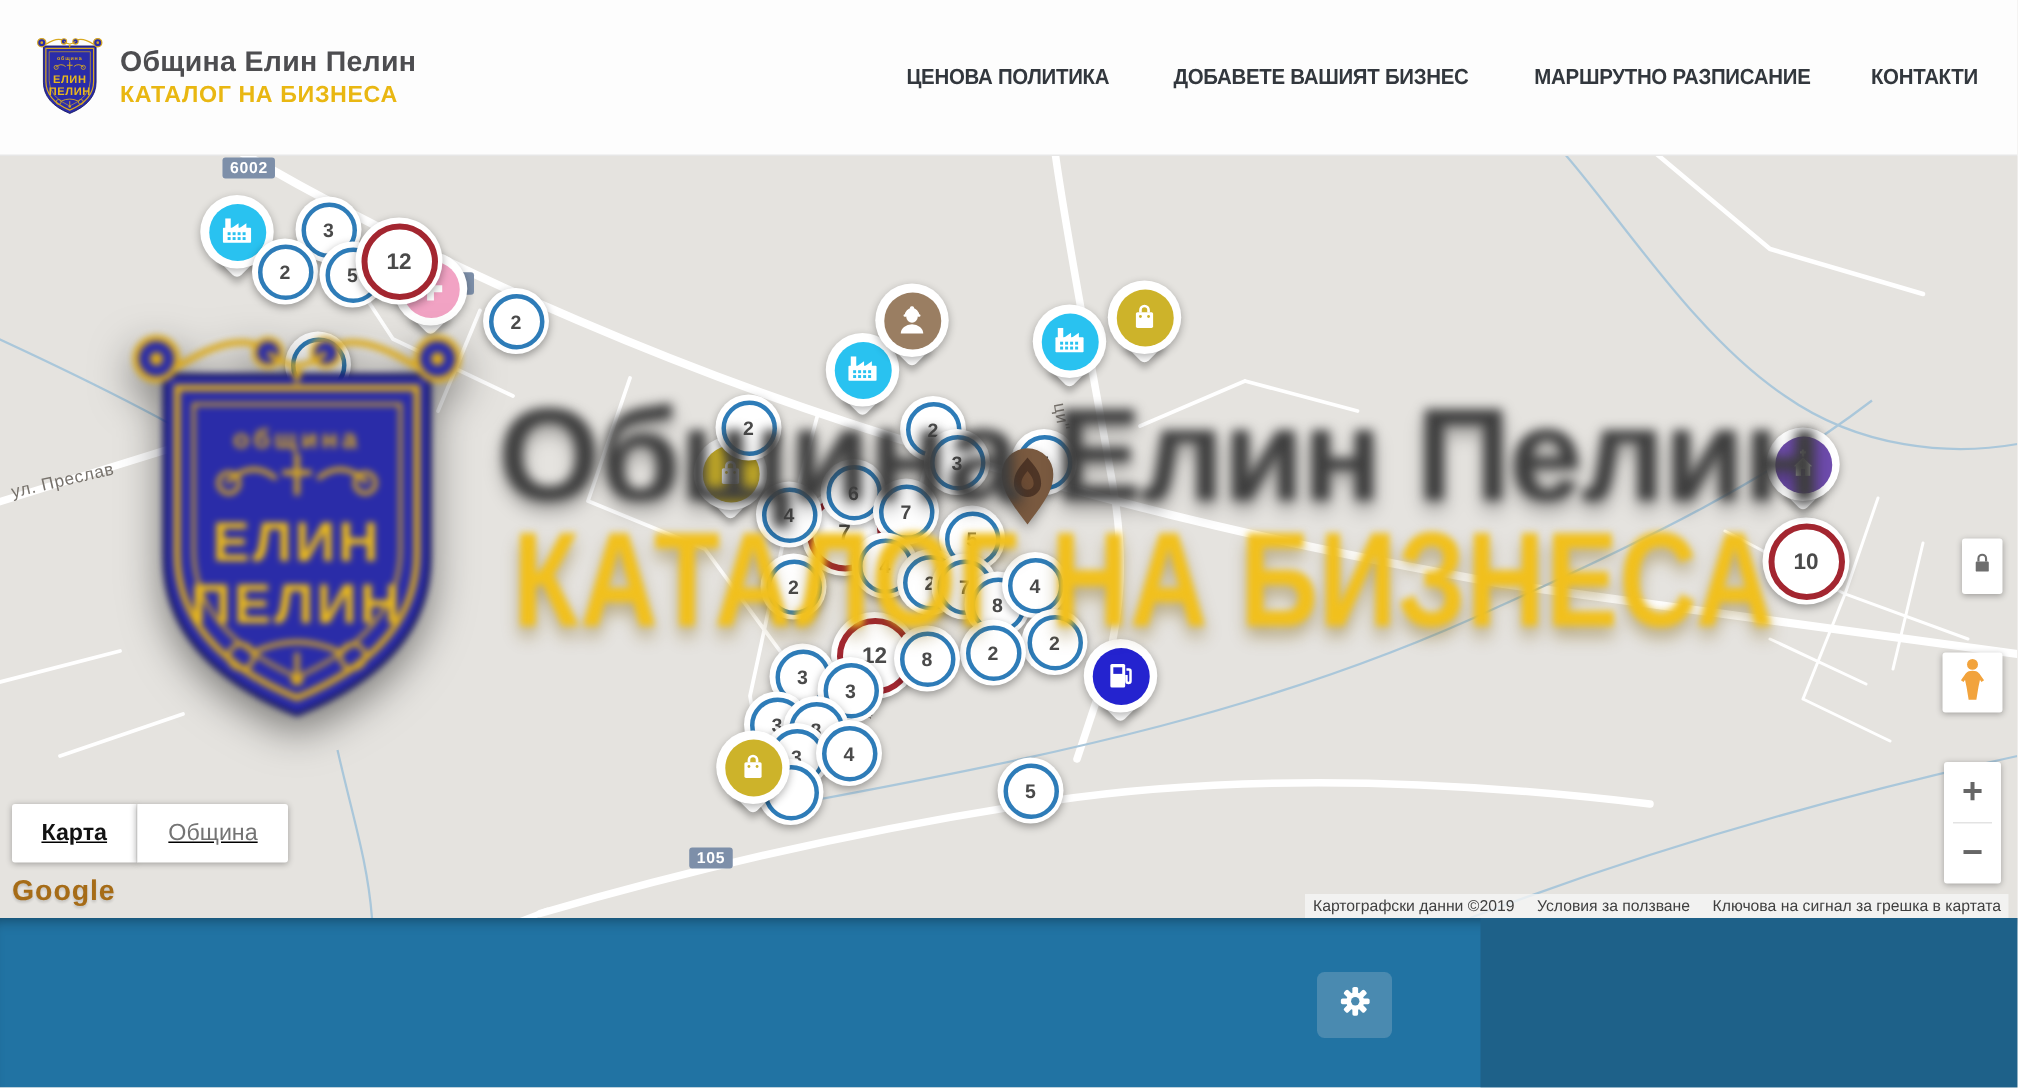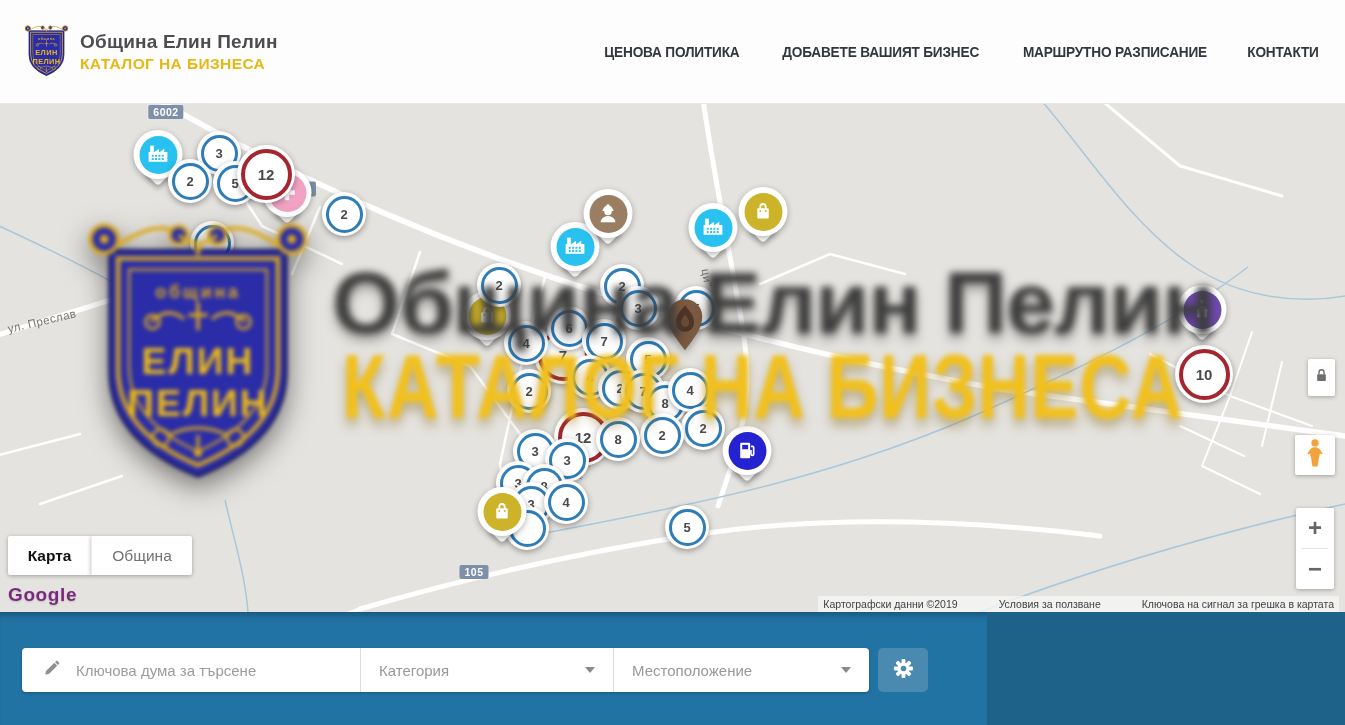--- a/index.html
+++ b/index.html
@@ -34,28 +34,28 @@
   .p-inner{width:38px;height:38px;border-radius:50%;display:flex;align-items:center;justify-content:center;}
   .p-inner svg{width:25px;height:25px;display:block;}
   .flame{transform:translate(-50%,-45%);cursor:pointer;}
   .flame svg{width:44px;height:56px;filter:drop-shadow(0 3px 4px rgba(0,0,0,.35));}
 
   
   .wm{position:absolute;inset:0;z-index:3;pointer-events:none;}
   .wm-emblem{position:absolute;left:85px;top:110px;filter:blur(2.3px) drop-shadow(0 10px 14px rgba(0,0,0,.5));}
   .wm-line1{position:absolute;left:332px;top:155px;font-size:88px;font-weight:bold;color:#3e3e3e;white-space:nowrap;letter-spacing:-1px;filter:blur(3.6px);text-shadow:0 6px 10px rgba(0,0,0,.35);line-height:1;}
   .wm-line2{position:absolute;left:342px;top:238px;font-size:90px;font-weight:bold;color:#f1c01d;white-space:nowrap;letter-spacing:1px;transform:scaleX(.8);transform-origin:left top;filter:blur(2.6px);text-shadow:0 7px 12px rgba(120,88,0,.45);line-height:1;}
-  .map-type{position:absolute;left:8px;top:432px;display:flex;z-index:6;}
+  .map-type{position:absolute;left:8px;top:432px;display:flex;z-index:6;text-decoration:underline;}
   .mt-btn{height:39px;background:#fff;display:flex;align-items:center;justify-content:center;box-shadow:0 1px 4px rgba(0,0,0,.3);font-size:15.5px;cursor:pointer;}
   .mt-map{width:83px;color:#121212;font-weight:bold;border-radius:2px 0 0 2px;}
   .mt-sat{width:100px;color:#747474;border-left:1px solid #eee;border-radius:0 2px 2px 0;}
-  .google-logo{position:absolute;left:8px;top:480px;z-index:6;color:#701a75;font-size:19px;font-weight:bold;letter-spacing:.6px;text-shadow:0 1px 2px rgba(0,0,0,.18);opacity:.92;cursor:pointer;}
+  .google-logo{position:absolute;left:8px;top:480px;z-index:6;color:#a16207;font-size:19px;font-weight:bold;letter-spacing:.6px;text-shadow:0 1px 2px rgba(0,0,0,.18);opacity:.92;cursor:pointer;}
   .attrib{position:absolute;right:6px;top:492px;z-index:6;display:flex;gap:15px;align-items:flex-end;background:rgba(246,246,246,.78);font-size:10.5px;color:#3f3f3f;padding:2px 5px;}
   .attrib span{white-space:nowrap;}
-  .attrib .lnk{cursor:pointer;margin-left:26px;}
+  .attrib .lnk{cursor:pointer;}
   .ctrl-box{position:absolute;background:#fff;box-shadow:0 1px 4px rgba(0,0,0,.3);z-index:6;display:flex;align-items:center;justify-content:center;cursor:pointer;border-radius:2px;}
   .ctrl-lock{left:1308px;top:255px;width:27px;height:37px;}
   .ctrl-peg{left:1295px;top:331px;width:40px;height:40px;}
   .ctrl-zoom{left:1296px;top:404px;width:38px;height:81px;flex-direction:column;padding:0;}
   .zbtn{width:38px;height:40px;display:flex;align-items:center;justify-content:center;font-size:24px;color:#666;font-weight:bold;cursor:pointer;}
   .zdiv{width:26px;height:1px;background:#e3e3e3;}
 
   
   .sbar{position:absolute;top:612px;left:0;width:1345px;height:113px;background:#2173a3;z-index:50;box-shadow:inset 0 8px 9px -7px rgba(0,0,0,.4);}
   .sbar-right{position:absolute;right:0;top:0;width:358px;height:113px;background:#1e6189;}
@@ -550,41 +550,20 @@
     </div>
     <div class="ctrl-box ctrl-zoom">
       <div class="zbtn">+</div>
       <div class="zdiv"></div>
       <div class="zbtn">−</div>
     </div>
   </div>
 
   <div class="sbar">
     <div class="sbar-right"></div>
-    <div class="fields">
-      <div class="f-key">
-        <span>
-          <svg viewBox="0 0 24 24">
-              <g fill="#8f8f8f">
-                <path d="M4 19.6 l1.1-4.3 L15.6 4.8 l3.6 3.6 L8.7 18.9 z"></path>
-                <path d="M16.5 3.9 l1.3-1.3 a1.3 1.3 0 0 1 1.8 0 l1.8 1.8 a1.3 1.3 0 0 1 0 1.8 l-1.3 1.3 z"></path>
-              </g>
-            </svg>
-        </span>
-        <input type="text" placeholder="Ключова дума за търсене" style="">
-      </div>
-      <div class="f-sel f-cat">
-        <span>Категория</span>
-        <span class="caret"></span>
-      </div>
-      <div class="f-sel f-loc">
-        <span>Местоположение</span>
-        <span class="caret"></span>
-      </div>
-    </div>
     <div class="gear-btn">
       <span>
         <svg viewBox="0 0 24 24">
             <g fill="#fff">
               <rect x="10" y="2" width="4" height="20" rx="1.2"></rect>
               <rect x="2" y="10" width="20" height="4" rx="1.2"></rect>
               <rect x="10" y="2" width="4" height="20" rx="1.2" transform="rotate(45 12 12)"></rect>
               <rect x="2" y="10" width="20" height="4" rx="1.2" transform="rotate(45 12 12)"></rect>
               <circle cx="12" cy="12" r="6.2"></circle>
             </g>

